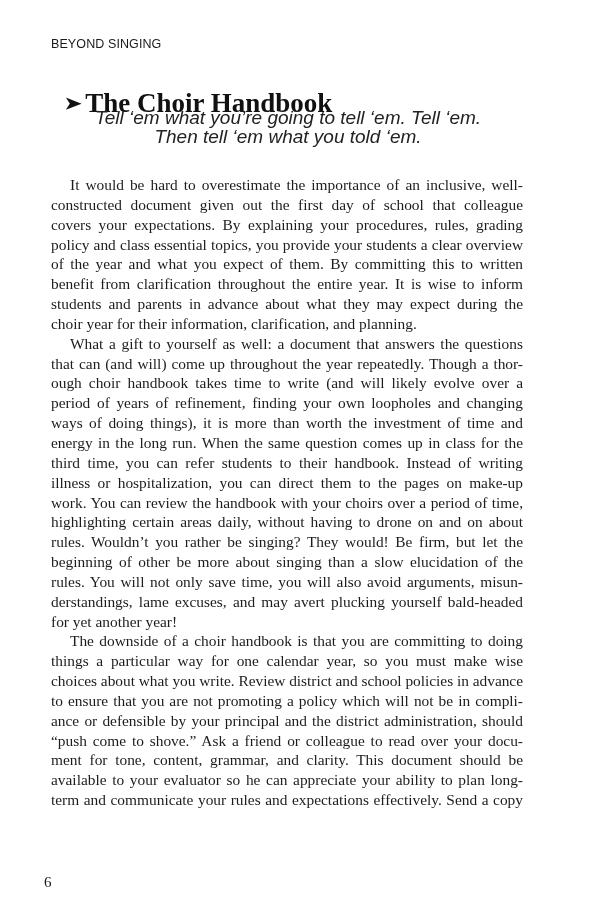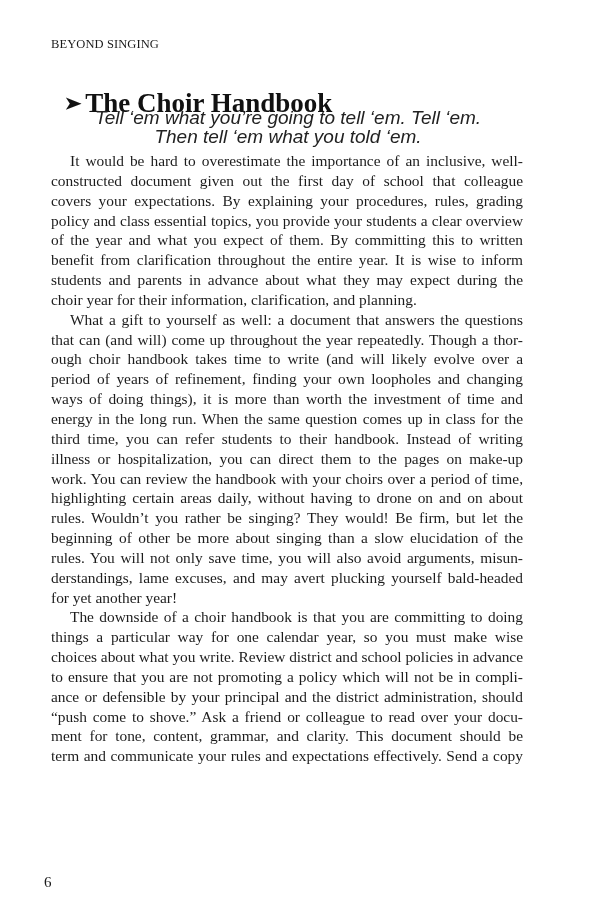--- a/index.html
+++ b/index.html
@@ -1,35 +1,35 @@
 <!DOCTYPE html>
 <html><head>
 <meta charset="utf-8">
 <style>
   html, body { margin:0; padding:0; background:#ffffff; }
   body { width:600px; height:918px; position:relative; overflow:hidden; color:#1a1a1a; }
   .running-head {
     position:absolute; left:51px; top:37px;
-    font-family:Liberation Serif, serif; font-size:12.5px; letter-spacing:0.1px;
+    font-family:Liberation Sans, sans-serif; font-size:12.5px; letter-spacing:0.1px;
     color:#1a1a1a; text-transform:uppercase;
   }
   .title {
     position:absolute; left:50px; top:70px; margin:16px;
     font-family:Liberation Serif, serif; font-weight:bold; font-size:27px;
     color:#111; white-space:nowrap; line-height:34px;
   }
   .title .arrow { font-size:17px; position:relative; top:-3px; margin-right:5px; display:inline-block; transform:scaleX(1.2); }
   .epigraph {
     position:absolute; left:60px; top:108px; width:456px; text-align:center;
     font-family:"Liberation Sans", sans-serif; font-style:italic; font-size:19px;
     line-height:19px; color:#222;
   }
   .epigraph div { white-space:nowrap; }
   .body {
-    position:absolute; left:51px; top:151px; width:472px;
+    position:absolute; left:51px; top:175px; width:472px;
     font-family:"Liberation Serif", serif; font-size:15.4px; line-height:19.85px;
     color:#1c1c1c; text-align:justify;
   }
   .body .line { display:block; text-align:justify; text-align-last:justify; white-space:nowrap; height:19.85px; }
   .body .line.last { text-align-last:left; }
   .body .line.indent { padding-left:19px; }
   .folio {
     position:absolute; left:44px; top:874px;
     font-family:"Liberation Serif", serif; font-size:15px; color:#1a1a1a;
   }
@@ -75,17 +75,18 @@
     <span class="line last">for yet another year!</span>
   </div>
   <div>
     <span class="line indent">The downside of a choir handbook is that you are committing to doing</span>
     <span class="line">things a particular way for one calendar year, so you must make wise</span>
     <span class="line" style="letter-spacing: -0.021px;">choices about what you write. Review district and school policies in advance</span>
     <span class="line">to ensure that you are not promoting a policy which will not be in compli-</span>
     <span class="line">ance or defensible by your principal and the district administration, should</span>
     <span class="line">“push come to shove.”  Ask a friend or colleague to read over your docu-</span>
     <span class="line">ment for tone, content, grammar, and clarity. This document should be</span>
+    <span class="line">available to your evaluator so he can appreciate your ability to plan long-</span>
     <span class="line">term and communicate your rules and expectations effectively. Send a copy</span>
   </div>
 </div>
 
 <div class="folio">6</div>
 
 </body></html>

